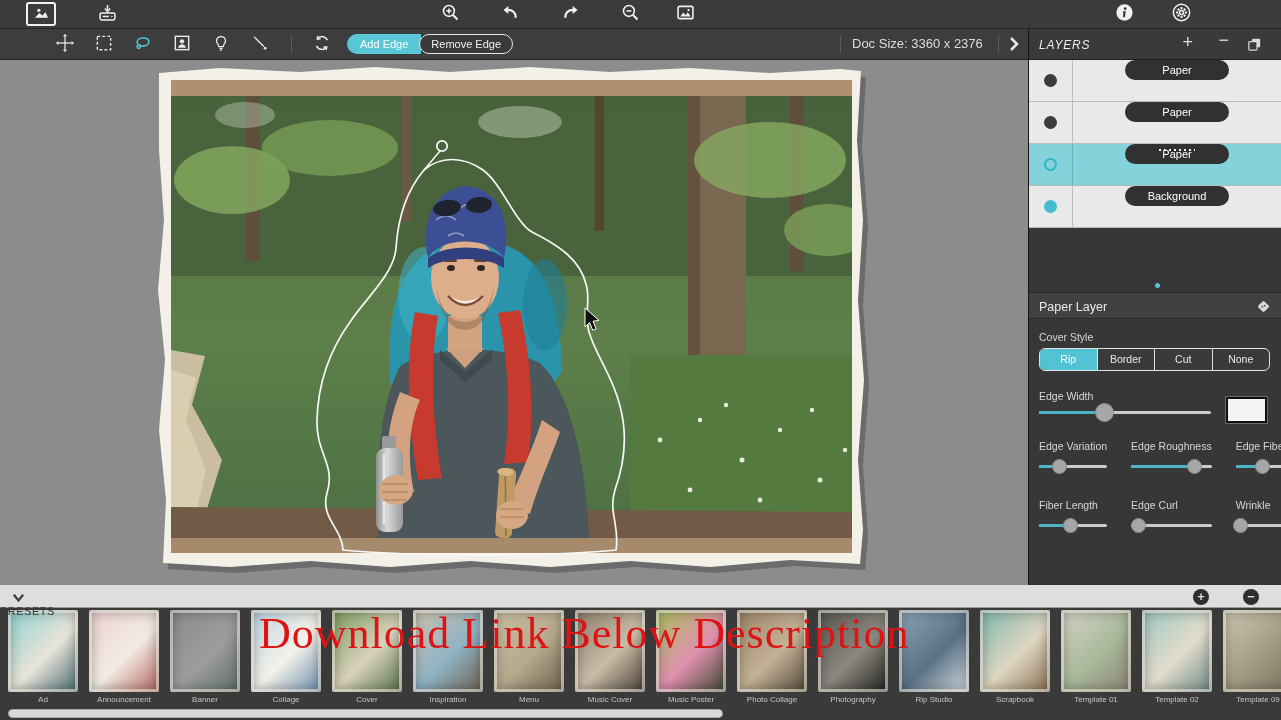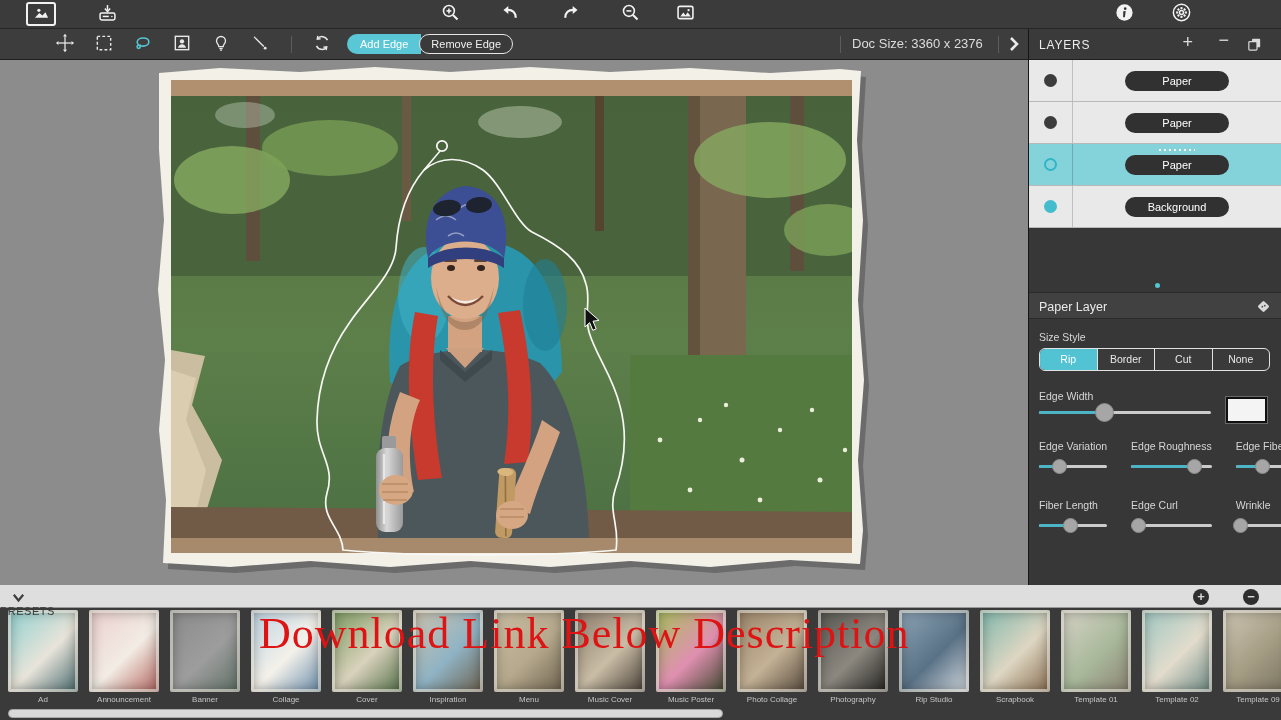--- a/index.html
+++ b/index.html
@@ -27,41 +27,41 @@
              padding:0 13px; font-size:11px; line-height:20px; cursor:pointer; }
   .seg-remove { background:#3a3a3a; color:#f0f0f0; border:1px solid #e6e6e6;
                 border-radius:10px; margin-left:-2px; padding:0 11px; font-size:11px;
                 line-height:18px; cursor:pointer; }
   .docsize { position:absolute; left:852px; top:7px; font-size:13px; color:#dcdcdc; }
   .chev-right { position:absolute; left:1006px; top:6px; width:16px; height:18px; cursor:pointer; }
 
   
   .layershdr { position:absolute; left:1028px; top:29px; width:253px; height:31px;
                background:#3a3a3a; border-left:1px solid #161616; border-bottom:1px solid #1f1f1f; z-index:31; }
-  .layershdr .ttl { position:absolute; left:10px; top:9px; font-size:12px; letter-spacing:.8px; color:#ececec; }
+  .layershdr .ttl { position:absolute; left:10px; top:9px; font-size:12px; letter-spacing:.8px; color:#ececec;font-style:italic; }
   .hdr-plus, .hdr-minus { position:absolute; top:3px; font-size:18px; color:#dcdcdc; cursor:pointer; }
   .hdr-plus { right:88px; } .hdr-minus { right:52px; top:1px; }
   .hdr-copy { position:absolute; right:18px; top:7px; width:17px; height:17px; cursor:pointer; }
 
   
   #canvas { position:absolute; left:0; top:60px; width:1028px; height:525px; }
 
   
   .rpanel { position:absolute; left:1028px; top:60px; width:253px; height:525px;
             background:#373737; border-left:1px solid #161616; font-size:10.5px; }
   .layer-row { position:relative; height:42px; background:#e9e9e9;
                border-bottom:1px solid #b9b9b9; display:flex; cursor:pointer; }
   .layer-row.selected { background:#84d3db; }
   .dotcell { width:44px; display:flex; align-items:center; justify-content:center;
              border-right:1px solid rgba(0,0,0,.18); }
   .dot { width:13px; height:13px; border-radius:50%; cursor:pointer; }
   .dot.dark { background:#3c3c3c; }
   .dot.teal { background:#43bccd; }
   .dot.ring { background:transparent; border:2.5px solid #2fb5c5; }
-  .pillcell { flex:1; position:relative; display:flex; align-items:center; justify-content:center; }
+  .pillcell { flex:1; position:relative; display:flex; align-items:flex-start; justify-content:center; }
   .layer-row.selected .pillcell::before { content:""; position:absolute; top:5px; left:50%;
       transform:translateX(-50%); width:36px; height:2px;
       background:repeating-linear-gradient(90deg,#f6f6f6 0 2px,transparent 2px 5px); }
   .layer-pill { min-width:104px; text-align:center; background:#313131; color:#fff;
                 font-size:11px; padding:4px 10px; border-radius:12px; cursor:pointer; }
   .panel-scroll-dot { position:absolute; left:50%; top:223px; width:5px; height:5px;
                       border-radius:50%; background:#54c5d1; }
   .paper-header { position:absolute; left:0; top:232px; width:100%; height:27px;
                   background:#414141; border-top:1px solid #2a2a2a; border-bottom:1px solid #2a2a2a; }
   .paper-header .ttl { position:absolute; left:10px; top:7px; font-size:12.5px; color:#eaeaea; }
@@ -426,21 +426,21 @@
       <span class="ttl">Paper Layer</span>
       <span class="micon"><svg viewBox="0 0 24 24">
         <g transform="rotate(45 12 12)">
               <rect x="6" y="6" width="12" height="12" rx="1.8" fill="#d9d9d9"></rect>
             </g>
         <circle cx="10.4" cy="12.2" r="1.2" fill="#4a4a4a"></circle>
         <circle cx="13.8" cy="10.8" r="1.2" fill="#4a4a4a"></circle>
       </svg></span>
     </div>
 
-    <div class="plabel-sm edge-style-label">Size Style</div>
+    <div class="plabel-sm edge-style-label">Cover Style</div>
     <div class="segment">
         <div class="segbtn active">Rip</div>
         <div class="segbtn">Border</div>
         <div class="segbtn">Cut</div>
         <div class="segbtn">None</div>
       </div>
 
     <div class="plabel-sm ew-label">Edge Width</div>
     <div class="slider ew-slider">
       <div class="track"></div>

